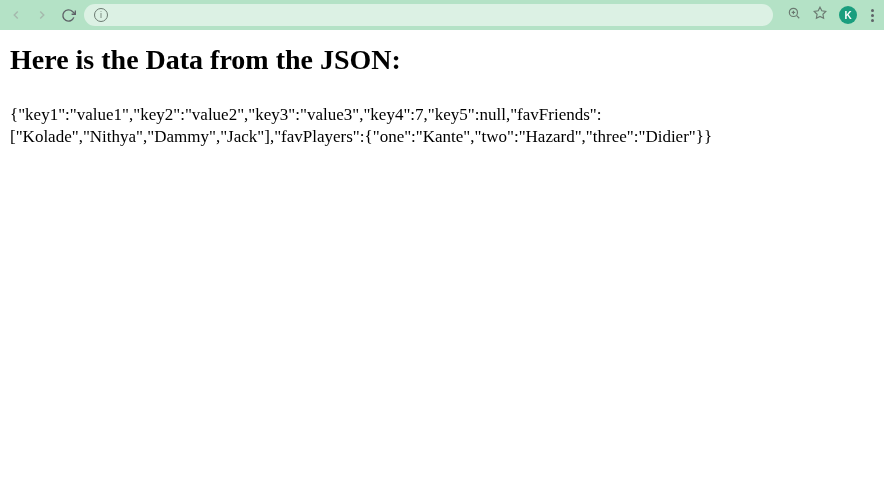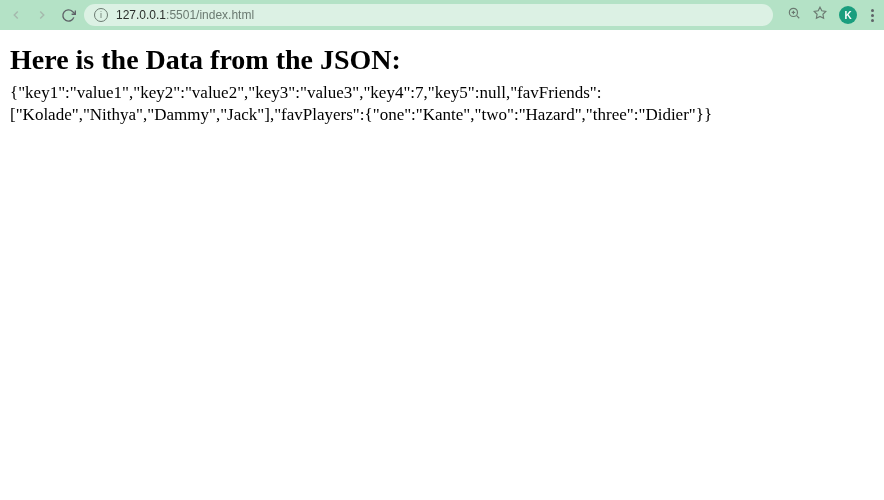--- a/index.html
+++ b/index.html
@@ -103,21 +103,21 @@
       height: 3px;
       background: #5f6368;
       border-radius: 50%;
     }
     .content {
       padding: 14px 10px;
     }
     .heading {
       font-size: 28px;
       font-weight: bold;
-      margin-bottom: 6px;
+      margin-bottom: 28px;
       color: #000;
     }
     .json-output {
       font-size: 17px;
       color: #000;
       line-height: 1.3;
       max-width: 860px;
       word-wrap: break-word;
     }
   </style>
@@ -138,23 +138,20 @@
     </div>
     <div class="nav-icon">
       <svg width="15" height="15" viewBox="0 0 24 24" fill="none" stroke="currentColor" stroke-width="2.2">
           <path d="M23 4v6h-6"></path>
           <path d="M20.49 15a9 9 0 1 1-2.12-9.36L23 10"></path>
         </svg>
     </div>
   </div>
   <div class="address-bar">
     <div class="info-icon">i</div>
-    <div class="url-text">
-      <span class="host">127.0.0.1</span><span>:5501/index.html</span>
-    </div>
   </div>
   <div class="right-icons">
     <div class="search-icon">
       <svg width="14" height="14" viewBox="0 0 24 24" fill="none" stroke="currentColor" stroke-width="2">
           <circle cx="11" cy="11" r="7"></circle>
           <line x1="21" y1="21" x2="16.65" y2="16.65"></line>
           <line x1="11" y1="8" x2="11" y2="14"></line>
           <line x1="8" y1="11" x2="14" y2="11"></line>
         </svg>
     </div>

